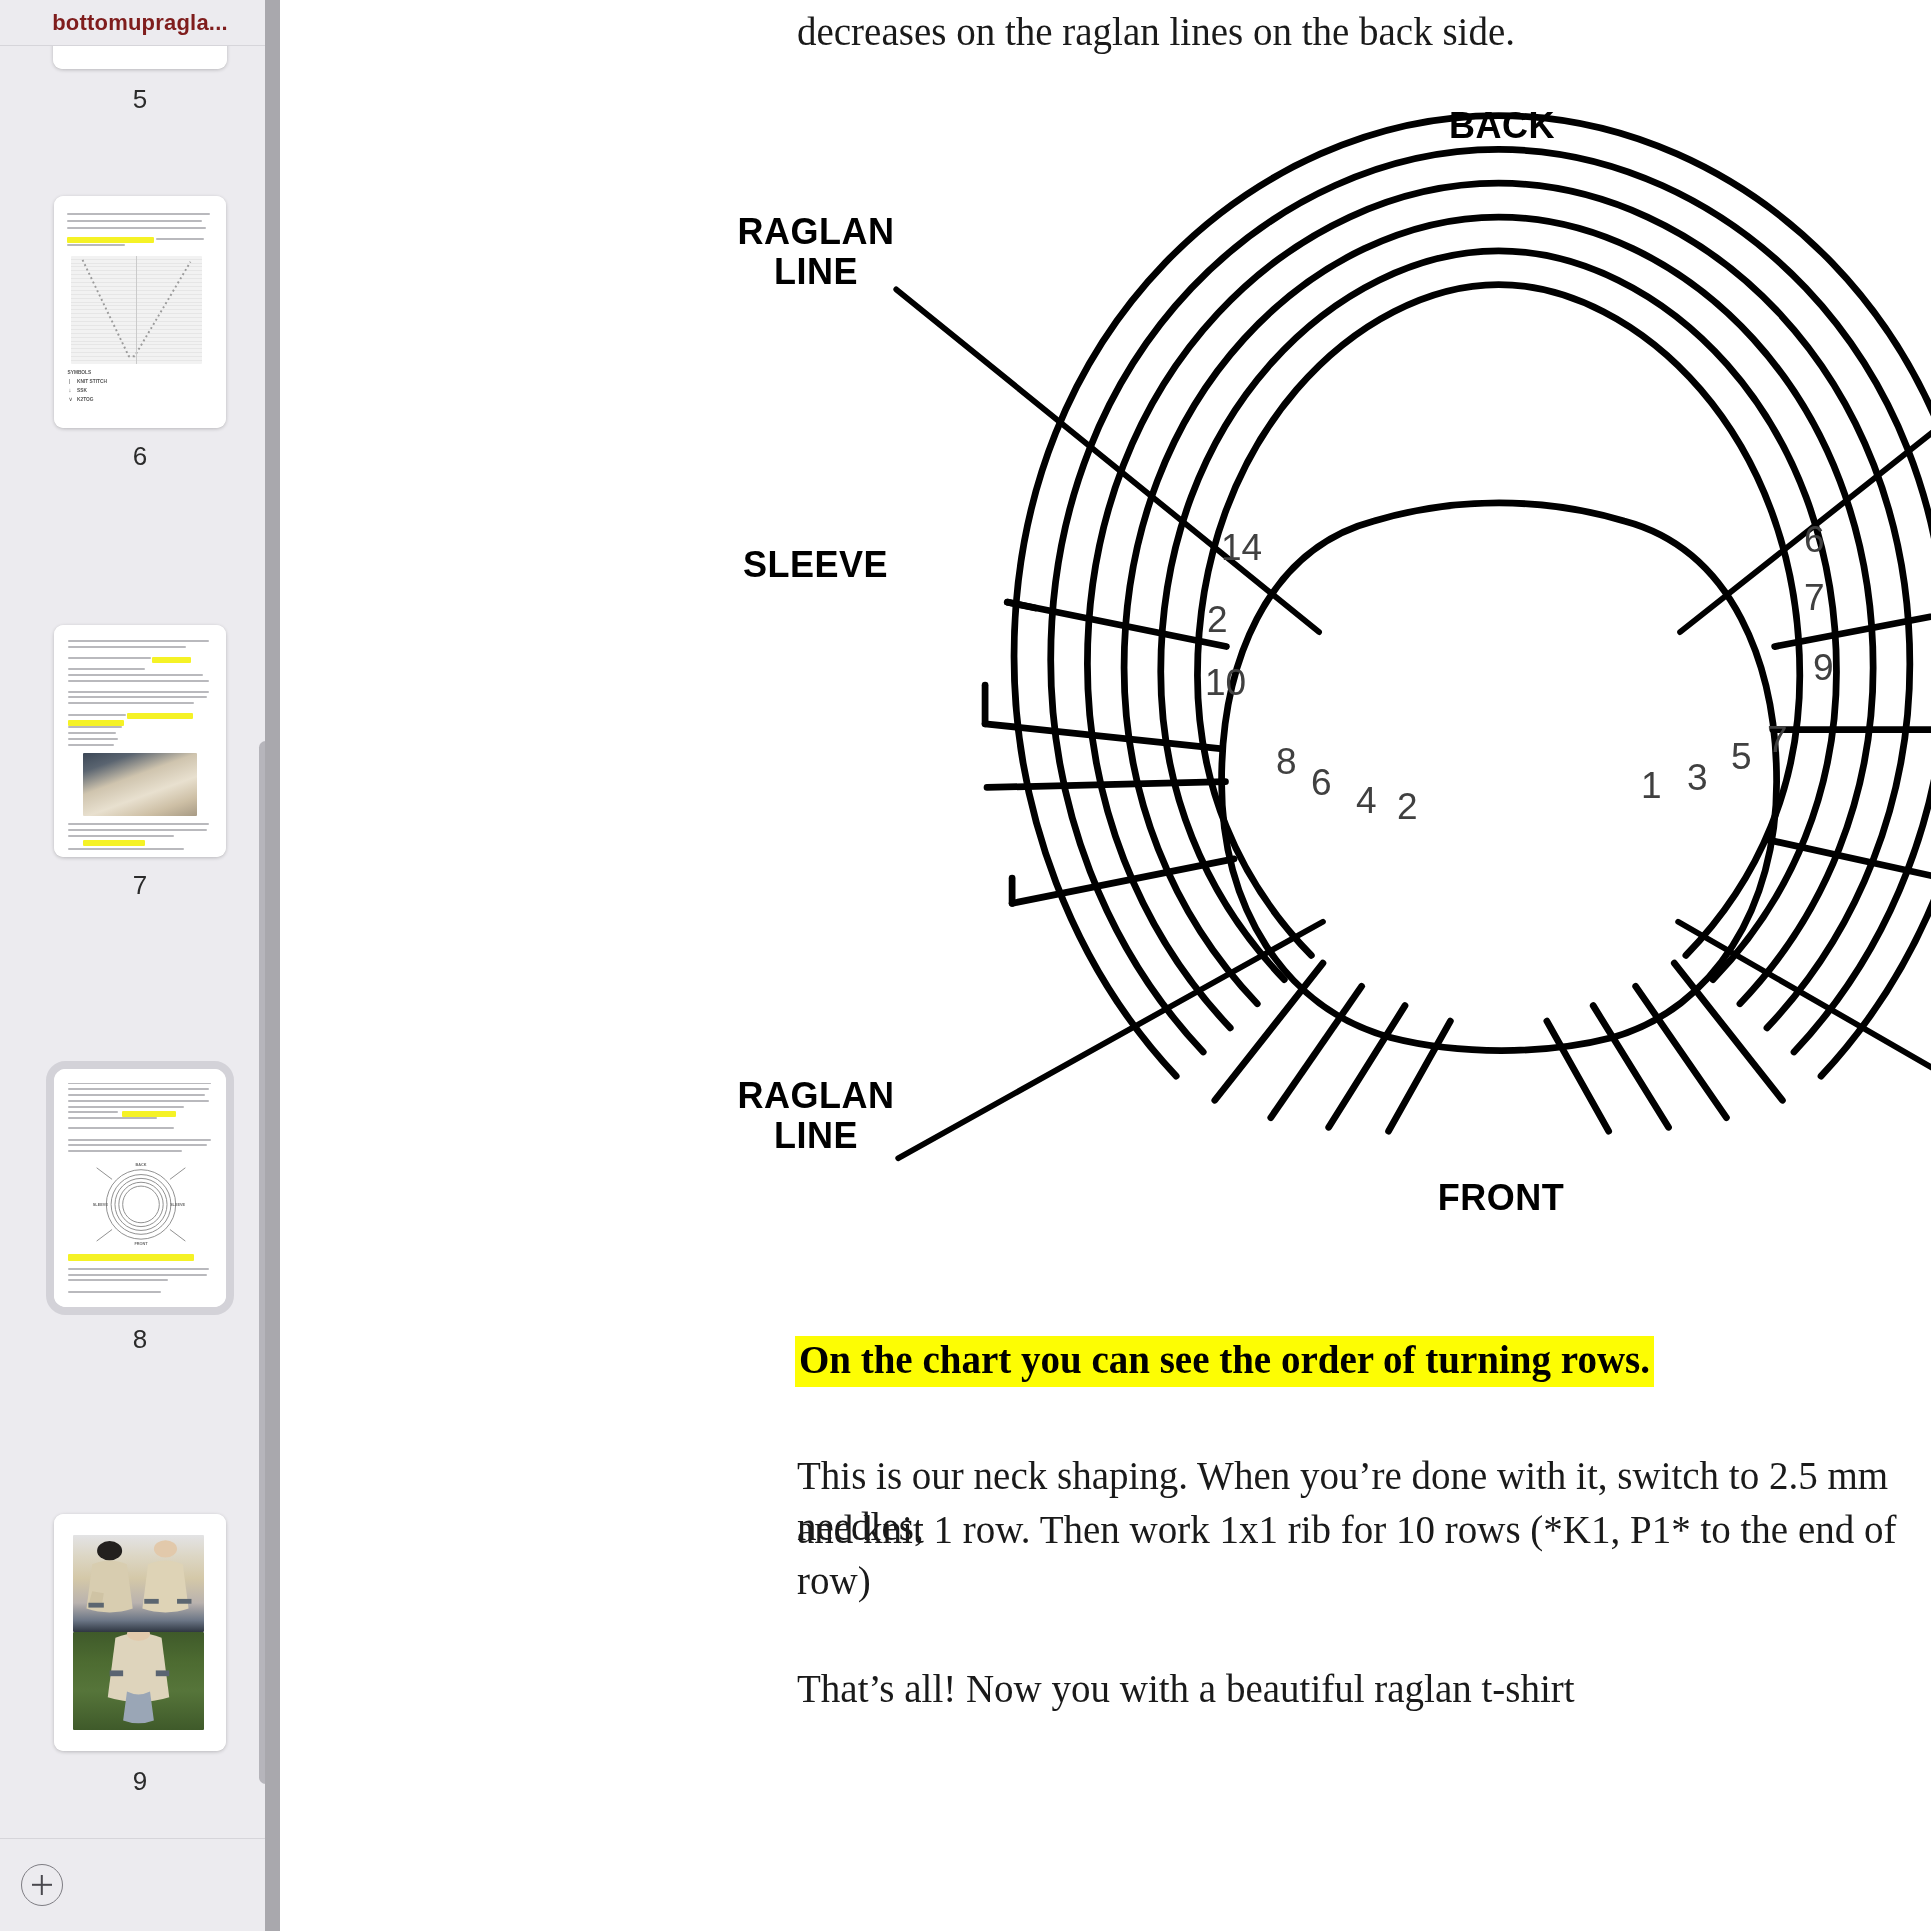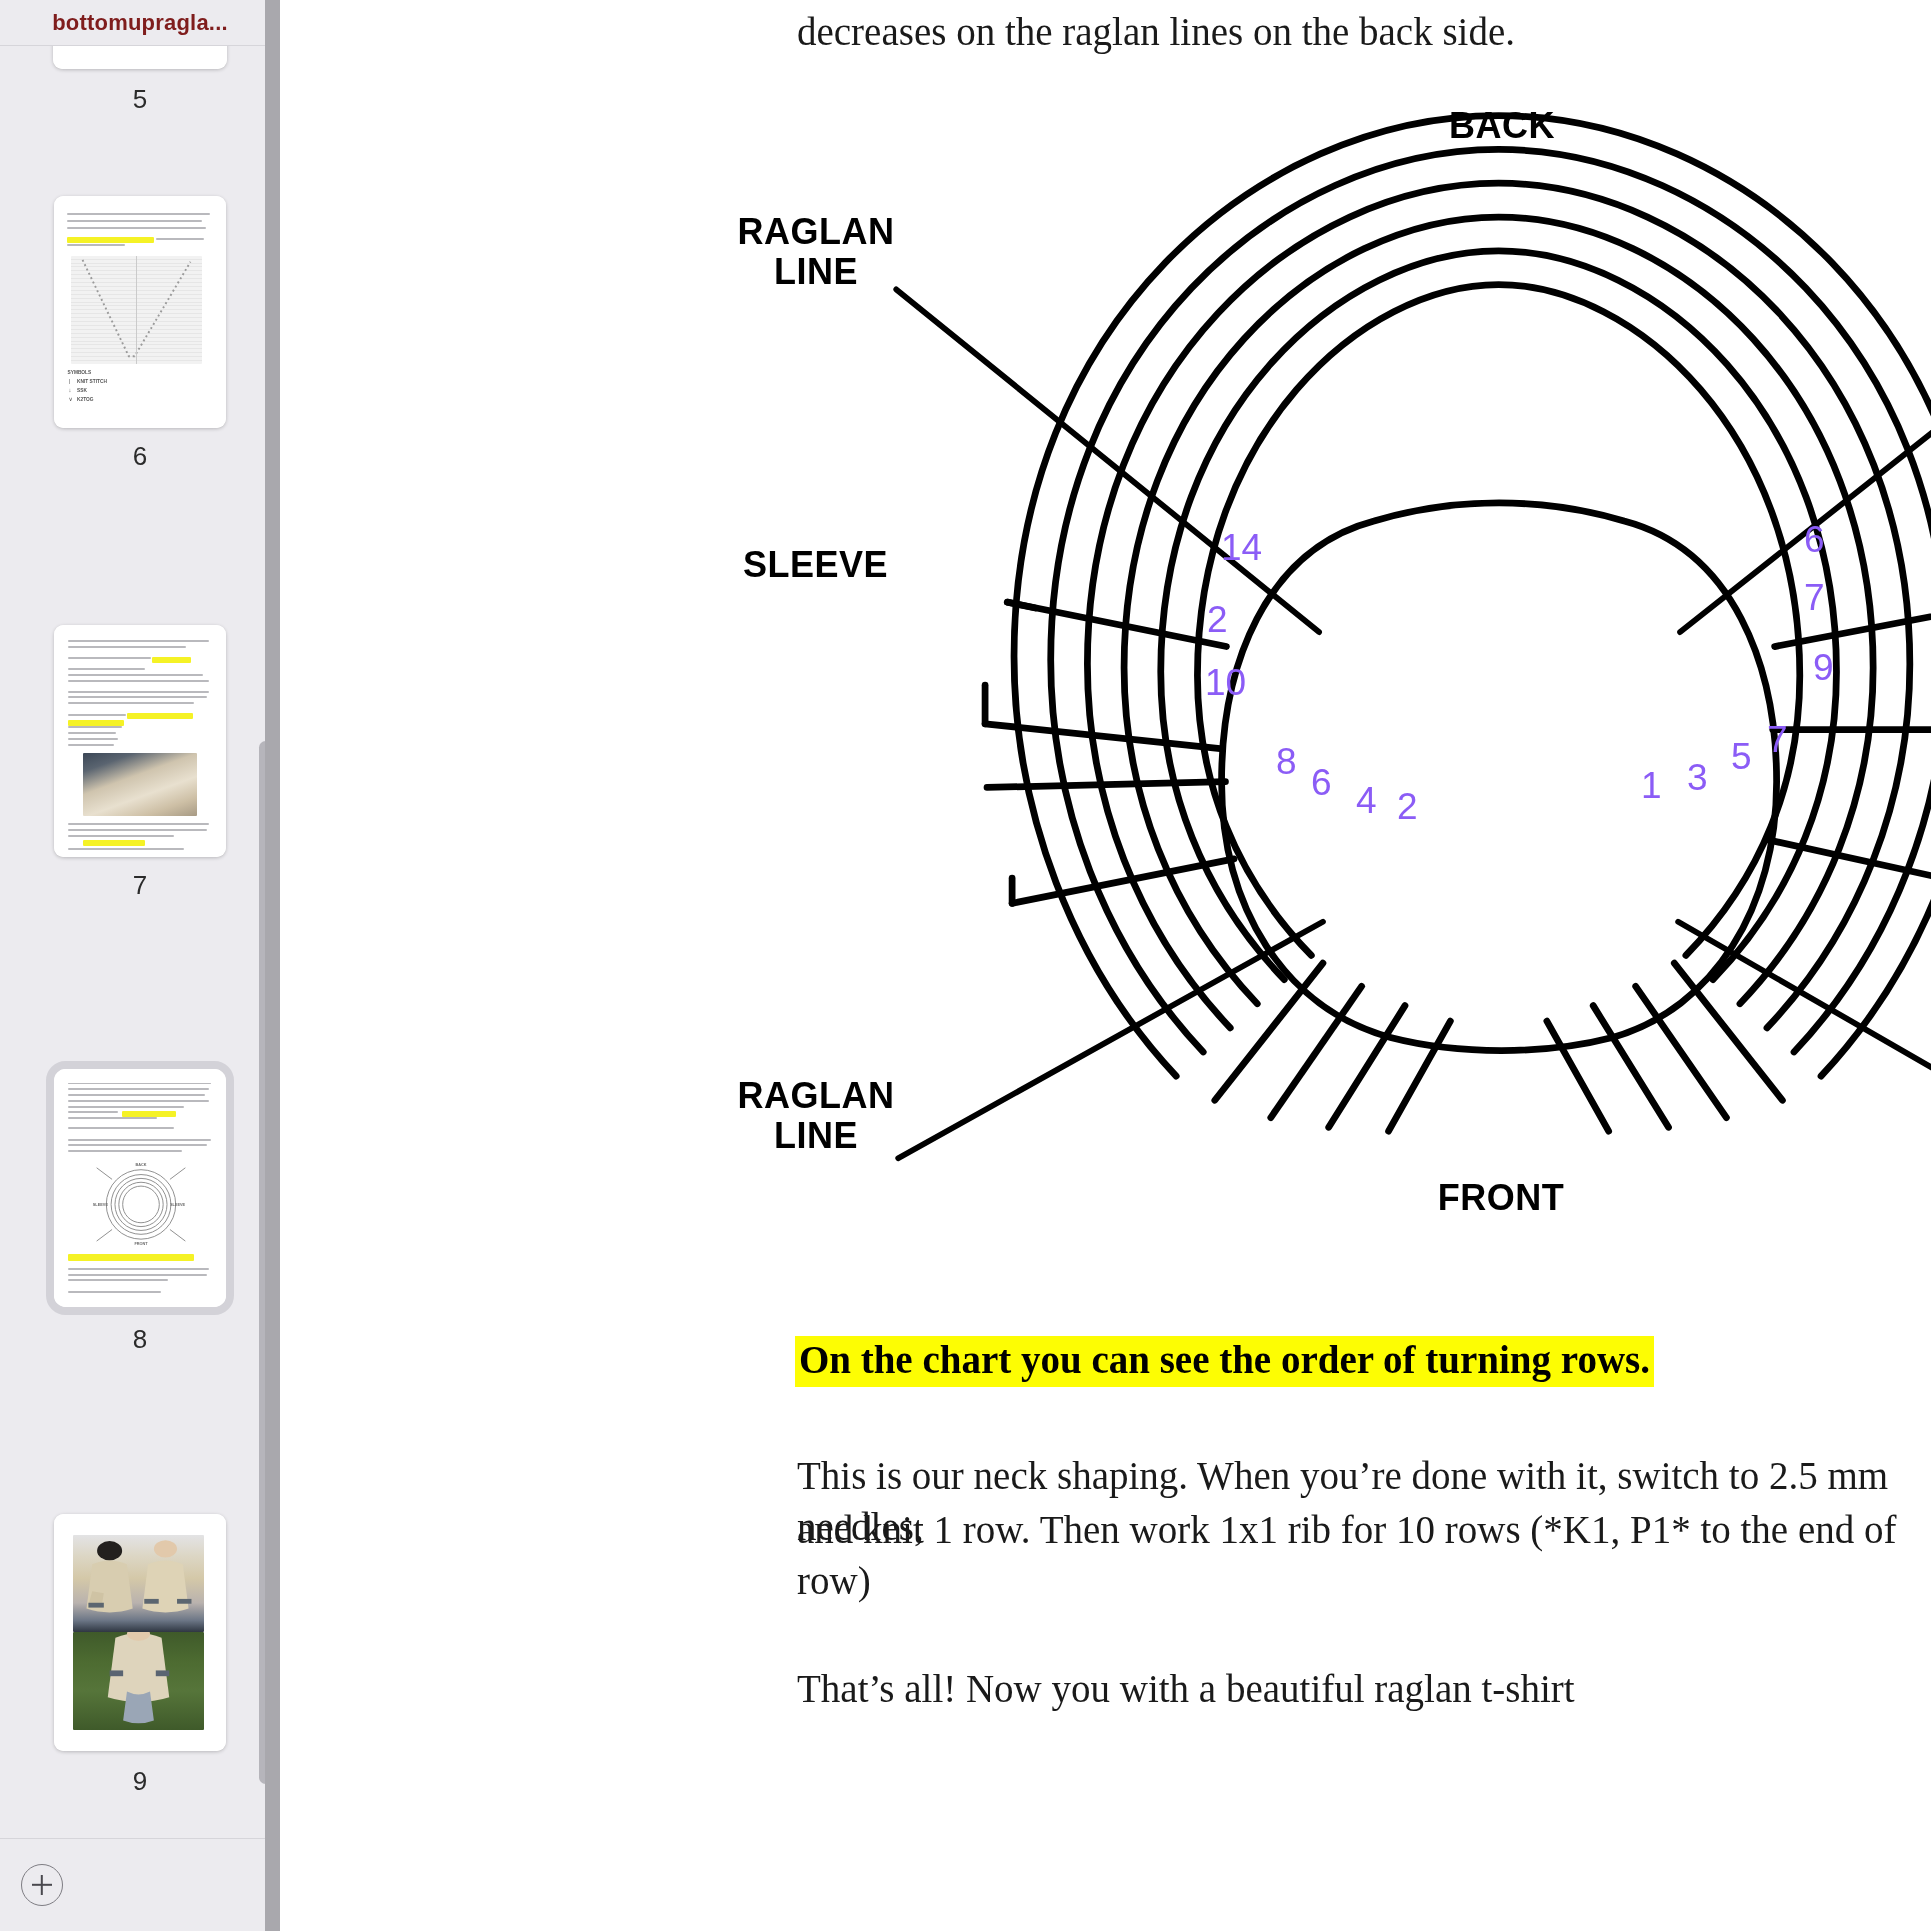--- a/index.html
+++ b/index.html
@@ -106,21 +106,21 @@
   .dg-label {
     position: absolute;
     font-family: "Liberation Sans", sans-serif;
     font-weight: 700; font-size: 36px; color: #000;
     letter-spacing: 0.5px; text-align: center; line-height: 1.1;
     white-space: pre-line;
   }
   .dg-num {
     position: absolute;
     font-family: "Liberation Sans", sans-serif;
-    font-weight: 400; font-size: 37px; color: #8b5cf6;
+    font-weight: 400; font-size: 37px; color: #404040;
     line-height: 1;
   }
 
   
   .tp-line { position: absolute; background: #b9b9bd; height: 1.9px; border-radius: 1px; }
   .tp-hl   { position: absolute; background: #f3f000; height: 5.8px; border-radius: 1px; opacity:.85;}
   .tp-img  { position: absolute; border-radius: 1px; }
   .tp-head { position:absolute; font-size:4.8px; font-weight:700; color:#555;}
 </style>
 </head>

